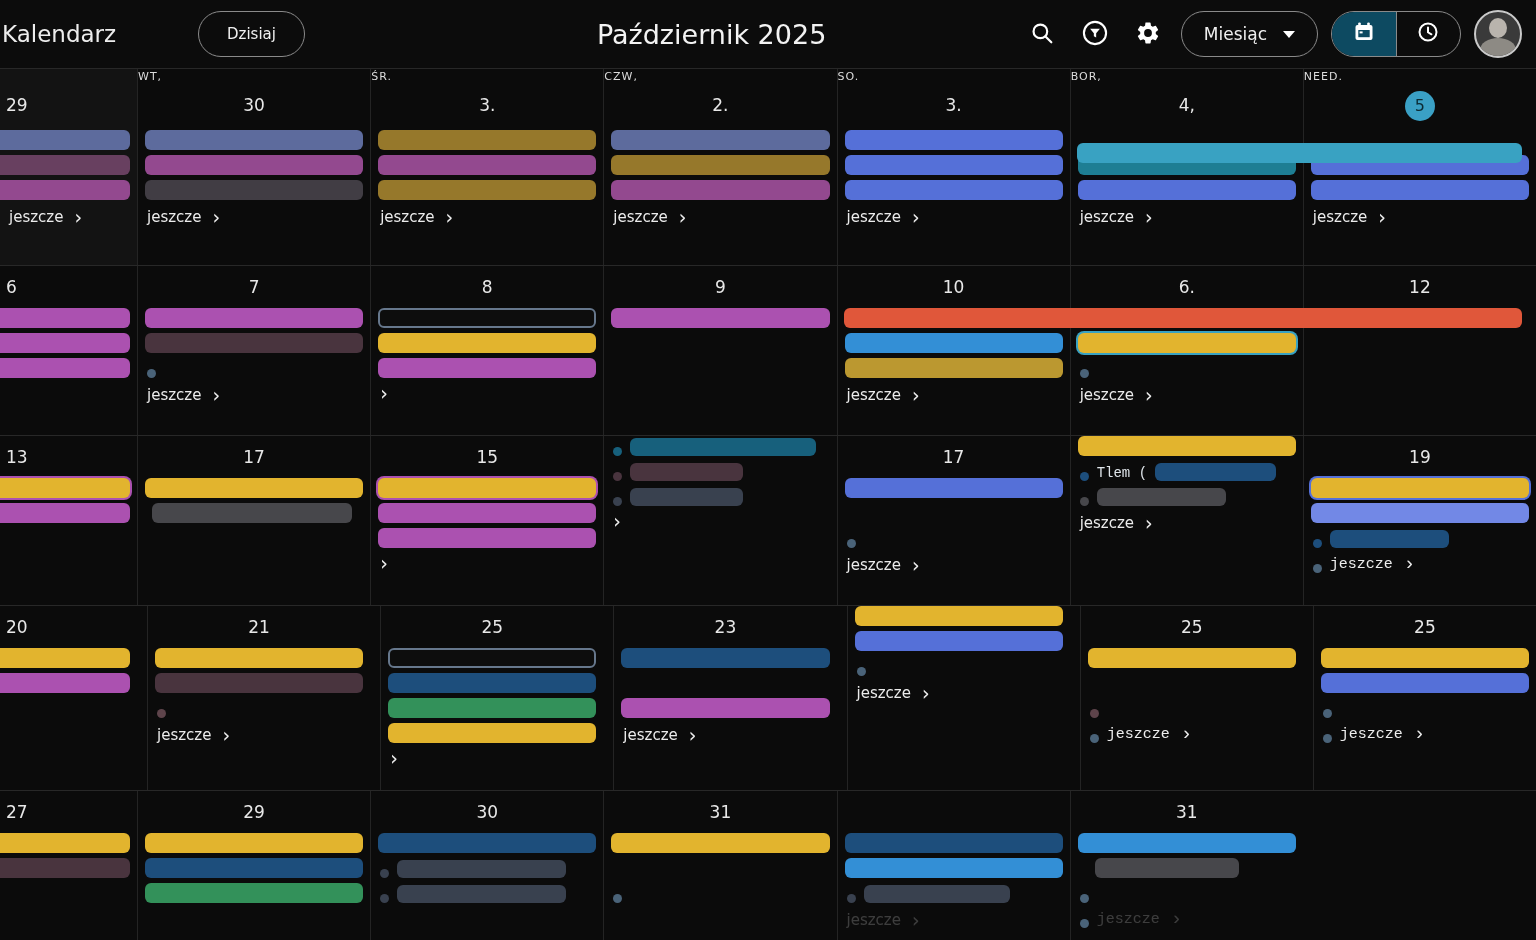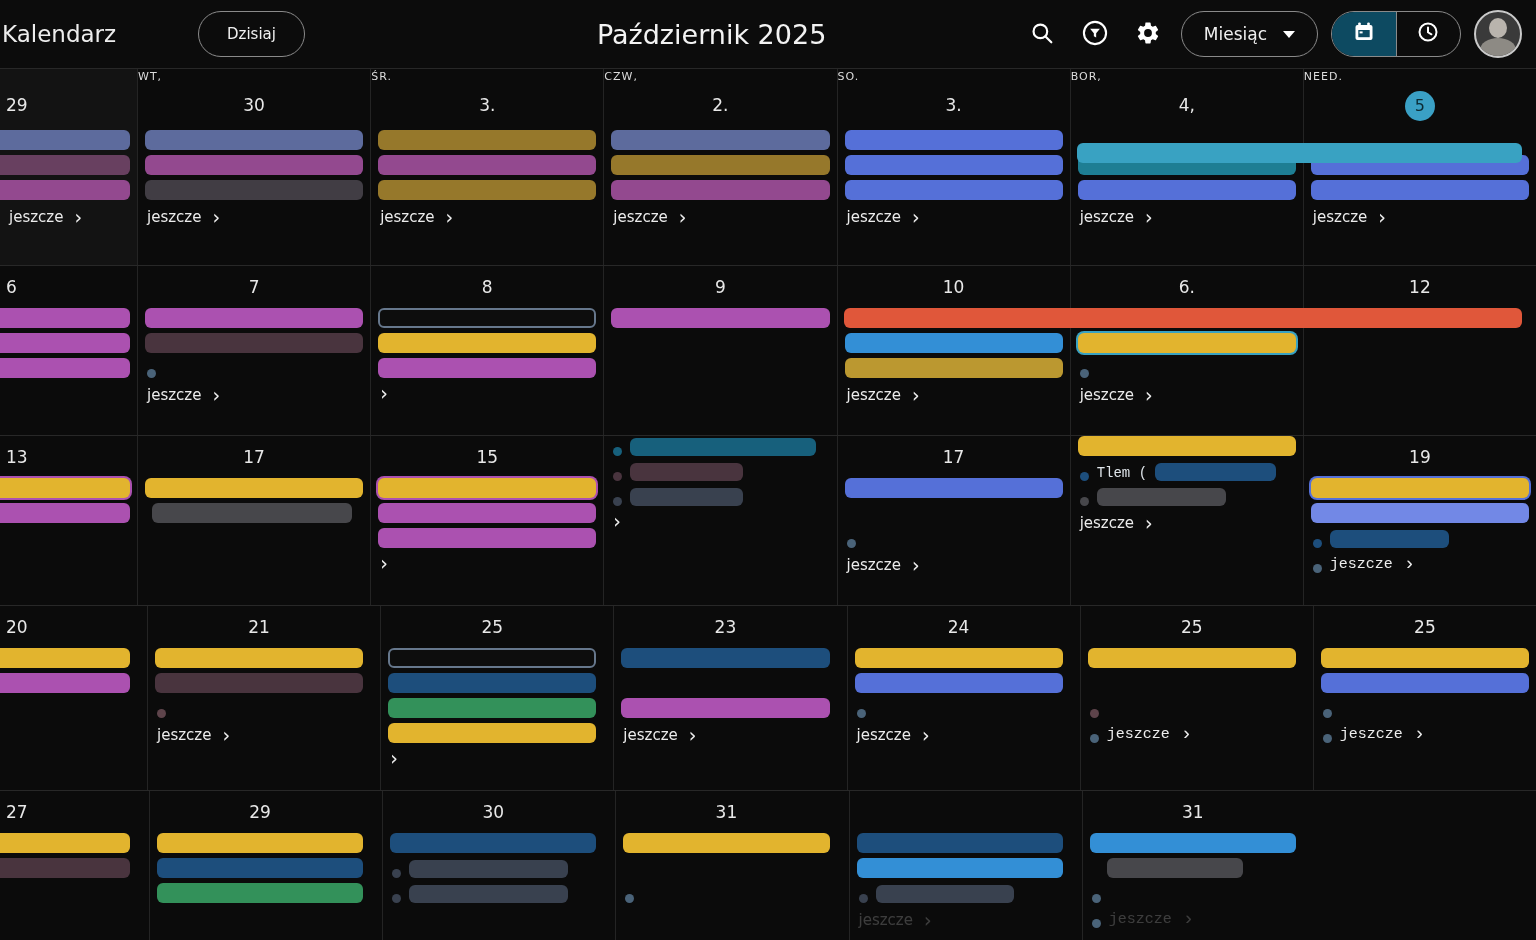--- a/index.html
+++ b/index.html
@@ -30,21 +30,21 @@
   .avatar .head { position:absolute; left:13px; top:6px; width:18px; height:20px; border-radius:50%; background:#b9b4ad; }
   .avatar .body { position:absolute; left:4px; top:26px; width:36px; height:24px; border-radius:50% 50% 0 0; background:#8d8a84; }
 
   
   #calendar { width:1536px; }
   .week { position:relative; display:grid; grid-template-columns:137px repeat(6,1fr);
     border-top:1px solid #282828; }
   .week-1 { height:197px; }
   .week-2, .week-3 { height:170px; }
   .week-4 { height:185px;gap:10px; }
-  .week-5 { height:150px;gap:12px; }
+  .week-5 { height:150px; }
   .cell { border-left:1px solid #242424; overflow:hidden; position:relative; }
   .cell.first { border-left:none; }
   .week-1 .cell.first { background:#131313; }
 
   .dow { font-size:11px; letter-spacing:1px; color:#dcdcdc; margin-top:1px; height:16px; }
   .date1 { text-align:center; font-size:17px; color:#e8e8e8; margin:4px 0 10px; height:30px; line-height:30px; }
   .date-row { text-align:center; font-size:17px; color:#e8e8e8; margin:8px 0; height:26px; line-height:26px; }
   .cell.first .date1, .cell.first .date-row { text-align:left; padding-left:6px; }
   .today-circle { display:inline-flex; width:30px; height:30px; border-radius:50%;
     align-items:center; justify-content:center; color:#0b2a33; font-size:16px; }
@@ -428,21 +428,20 @@
           <div class="bar" style="background: rgb(29, 78, 124);"></div>
           <div class="gap"></div>
           <div class="bar" style="background: rgb(171, 81, 176);"></div>
           <div class="more">
             <span>jeszcze</span>
             <span class="chev">›</span>
           </div>
         </div>
       </div>
       <div class="cell">
-        <div class="date-row">24</div>
         <div class="events">
           <div class="bar" style="background: rgb(226, 180, 46);"></div>
           <div class="bar" style="background: rgb(85, 112, 216);"></div>
           <div class="evrow">
             <div class="dot"></div>
           </div>
           <div class="more">
             <span>jeszcze</span>
             <span class="chev">›</span>
           </div>

